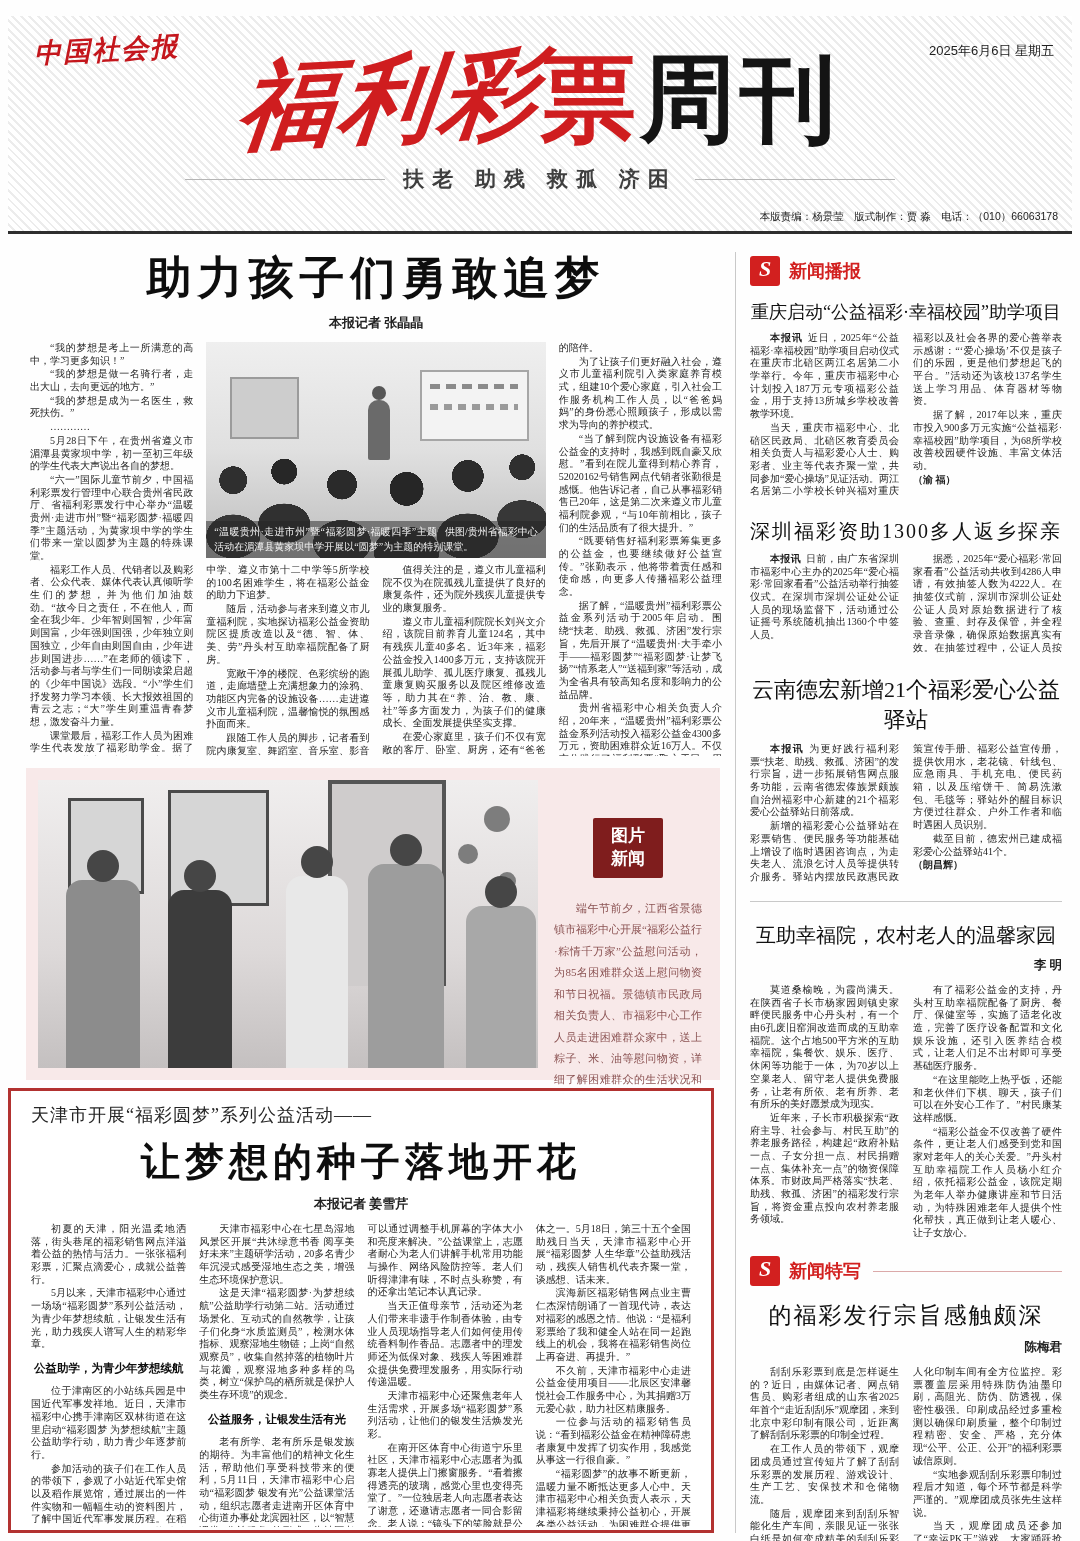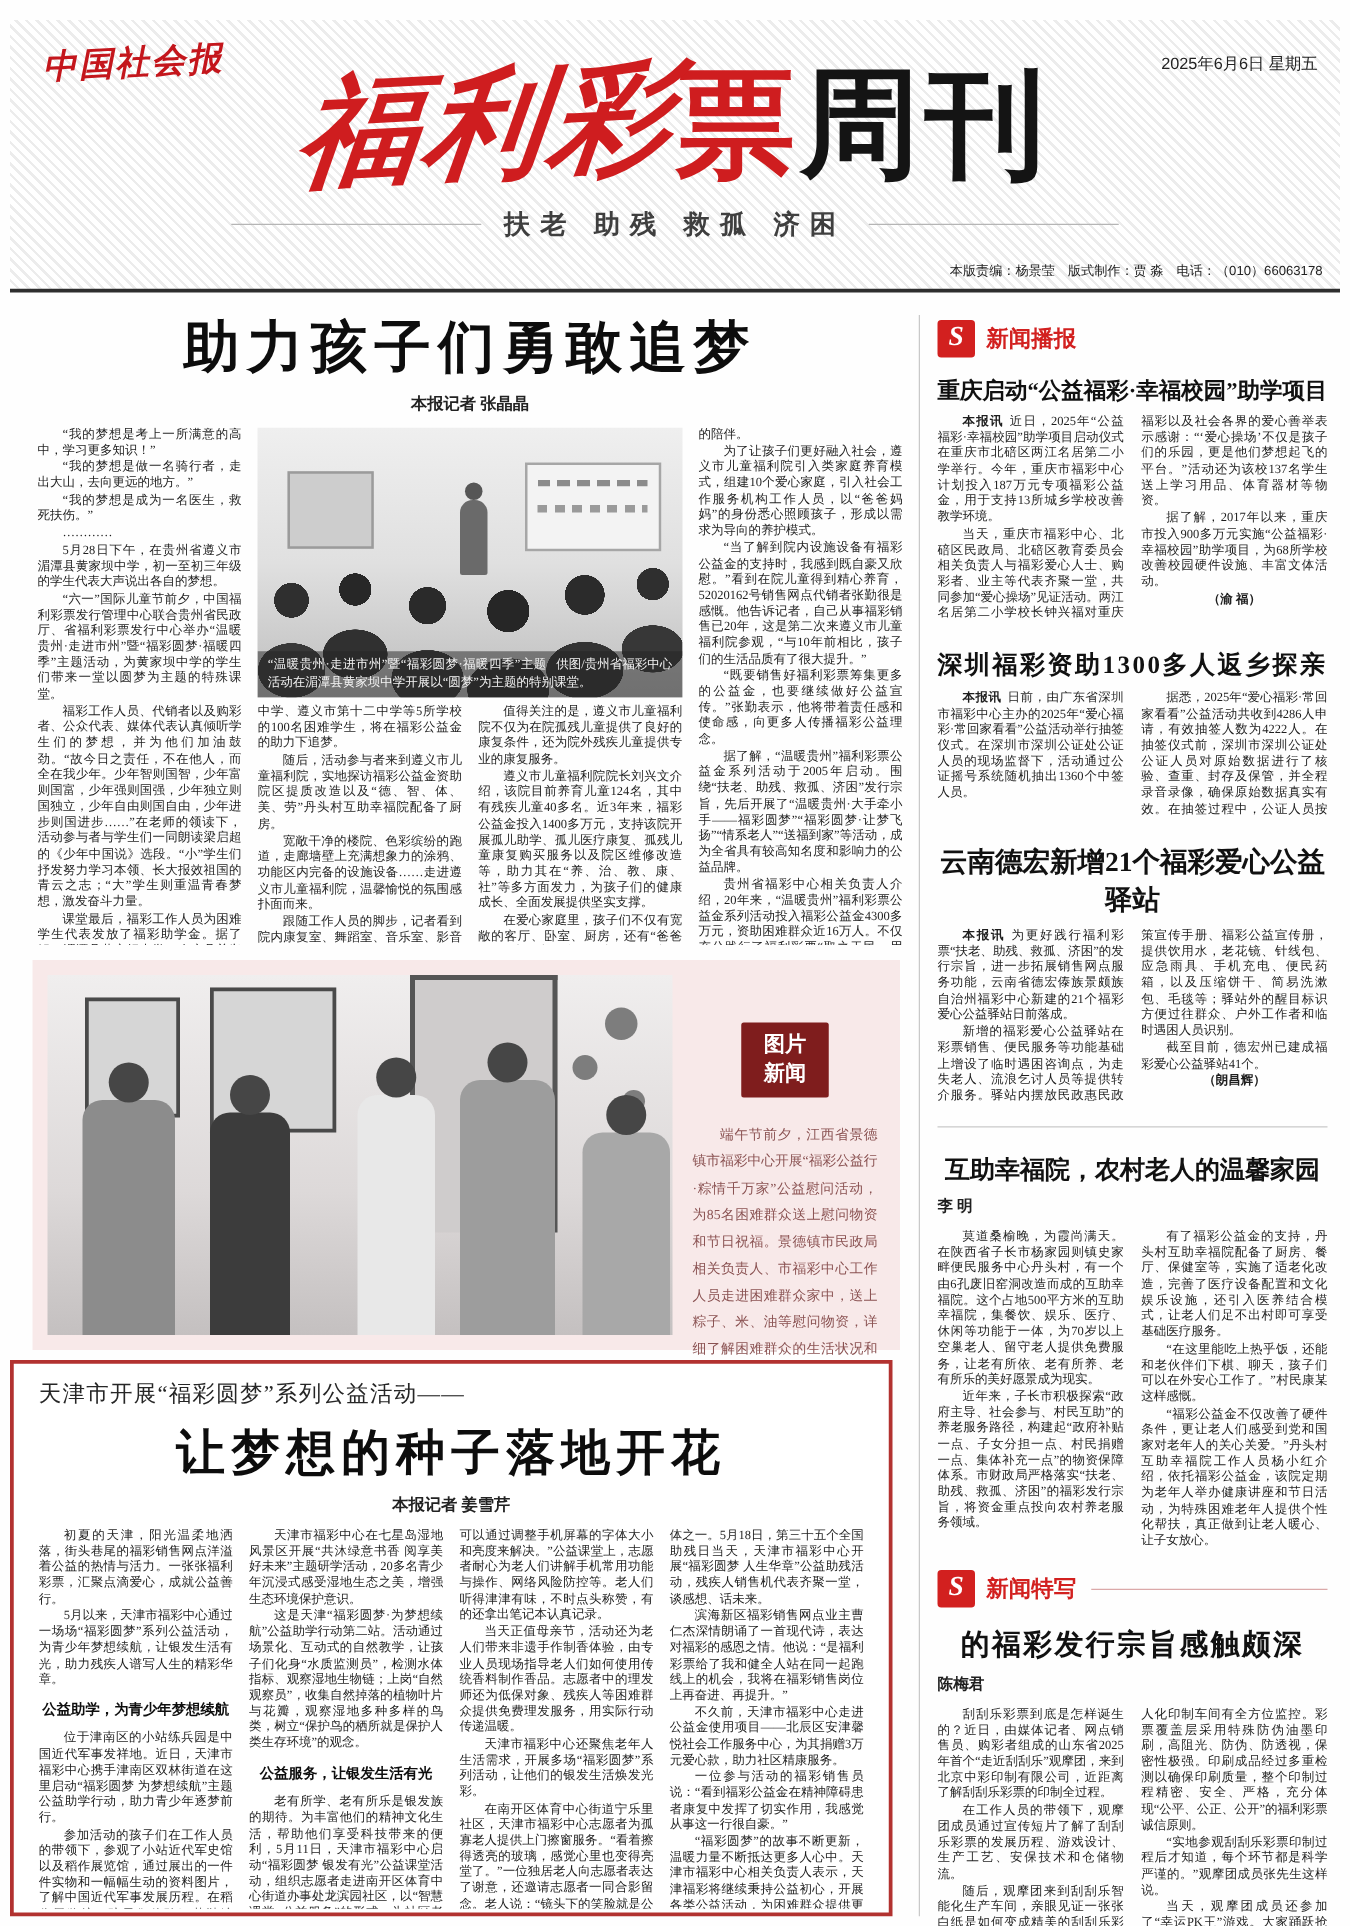--- a/index.html
+++ b/index.html
@@ -20,21 +20,21 @@
   .slogan-row{position:absolute;left:0;bottom:38px;width:100%;display:flex;align-items:center;justify-content:center;}
   .sl-line{width:200px;height:1px;background:#b5b5b5;margin:0 18px;}
   .slogan{font-size:21px;color:#3f3f3f;letter-spacing:8px;font-weight:bold;font-family:"Liberation Sans",sans-serif;}
   .credits{position:absolute;right:14px;bottom:7px;font-size:10.5px;color:#222;font-family:"Liberation Sans",sans-serif;}
   
   .art-text p,.sb-body p{font-size:10px;line-height:1.27;margin:0 0 1px;text-indent:2em;
         text-align:justify;color:#1e1e1e;}
   p.cont{text-indent:0;}
   p.subhead{text-indent:0;text-align:center;font-weight:bold;font-size:11.5px;margin:10px 0;
         font-family:"Liberation Sans",sans-serif;color:#0e0e0e;}
-  p.sign{text-align:center;text-indent:0;font-weight:bold;}
+  p.sign{text-align:left;text-indent:0;font-weight:bold;}
   .lead{font-weight:bold;margin-right:.5em;font-family:"Liberation Sans",sans-serif;}
   .byline{text-align:center;font-size:13px;font-weight:bold;color:#222;margin:6px 0 10px;}
   
   #main-art{position:absolute;left:30px;top:246px;width:692px;}
   #main-art h1{margin:2px 0 2px;text-align:center;font-size:45px;letter-spacing:6px;font-weight:900;color:#0d0d0d;}
   .ma-grid{display:grid;grid-template-columns:repeat(4,1fr);grid-template-rows:222px auto;
         column-gap:13px;height:414px;overflow:hidden;margin-top:6px;}
   .ma-c1{grid-column:1;grid-row:1/3;}
   .ma-photo{grid-column:2/4;grid-row:1;position:relative;overflow:hidden;margin-bottom:6px;
         background:linear-gradient(180deg,#efefef 0%,#e0e0e0 50%,#bdbdbd 100%);}
@@ -85,27 +85,27 @@
   .tj-title{margin:8px 0 2px;text-align:center;font-size:39px;font-weight:900;letter-spacing:5px;color:#0d0d0d;}
   .tj-cols{display:grid;grid-template-columns:repeat(4,1fr);column-gap:13px;height:304px;overflow:hidden;margin-top:4px;}
   
   #divider-v{position:absolute;left:735px;top:252px;width:1px;height:1281px;background:#c9c9c9;}
   #sidebar{position:absolute;left:750px;top:252px;width:312px;}
   .s-row{display:flex;align-items:center;margin:4px 0 6px;}
   .s-badge{flex:none;width:30px;height:30px;background:#d2201f;color:#fff;text-align:center;line-height:30px;
         font:italic 900 22px "Liberation Serif",serif;border-radius:3px;}
   .s-label{color:#d2201f;font-weight:900;font-size:18px;margin-left:9px;font-family:"Liberation Sans",sans-serif;}
   .s-line{flex:1;height:1px;background:#dba9a9;margin-left:12px;}
-  .sb-h1{margin:14px 0 8px;text-align:center;font-weight:700;color:#111;}
+  .sb-h1{margin:14px 0 8px;text-align:center;font-weight:400;color:#111;}
   .h-a{font-size:18px;}
   .h-b{font-size:20px;letter-spacing:2px;}
   .h-c{font-size:22px;}
   .h-d{font-size:20px;margin-top:20px;}
   .h-e{font-size:23px;letter-spacing:2px;}
-  .sb-byline{text-align:left;font-size:12.5px;font-weight:bold;margin:0 0 10px;font-family:Liberation Serif, serif;}
+  .sb-byline{text-align:right;font-size:12.5px;font-weight:bold;margin:0 0 10px;font-family:Liberation Serif, serif;}
   .sb-body{column-count:2;column-gap:14px;overflow:hidden;}
   .b-a{height:172px;}.b-b{height:108px;}.b-c{height:142px;}.b-d{height:258px;}.b-e{height:224px;}
   .sb-div{border:none;border-top:1px solid #c9c9c9;margin:16px 0 2px;}
 </style>
 </head>
 <body>
 
 <div id="page">
 
   <div id="masthead">

